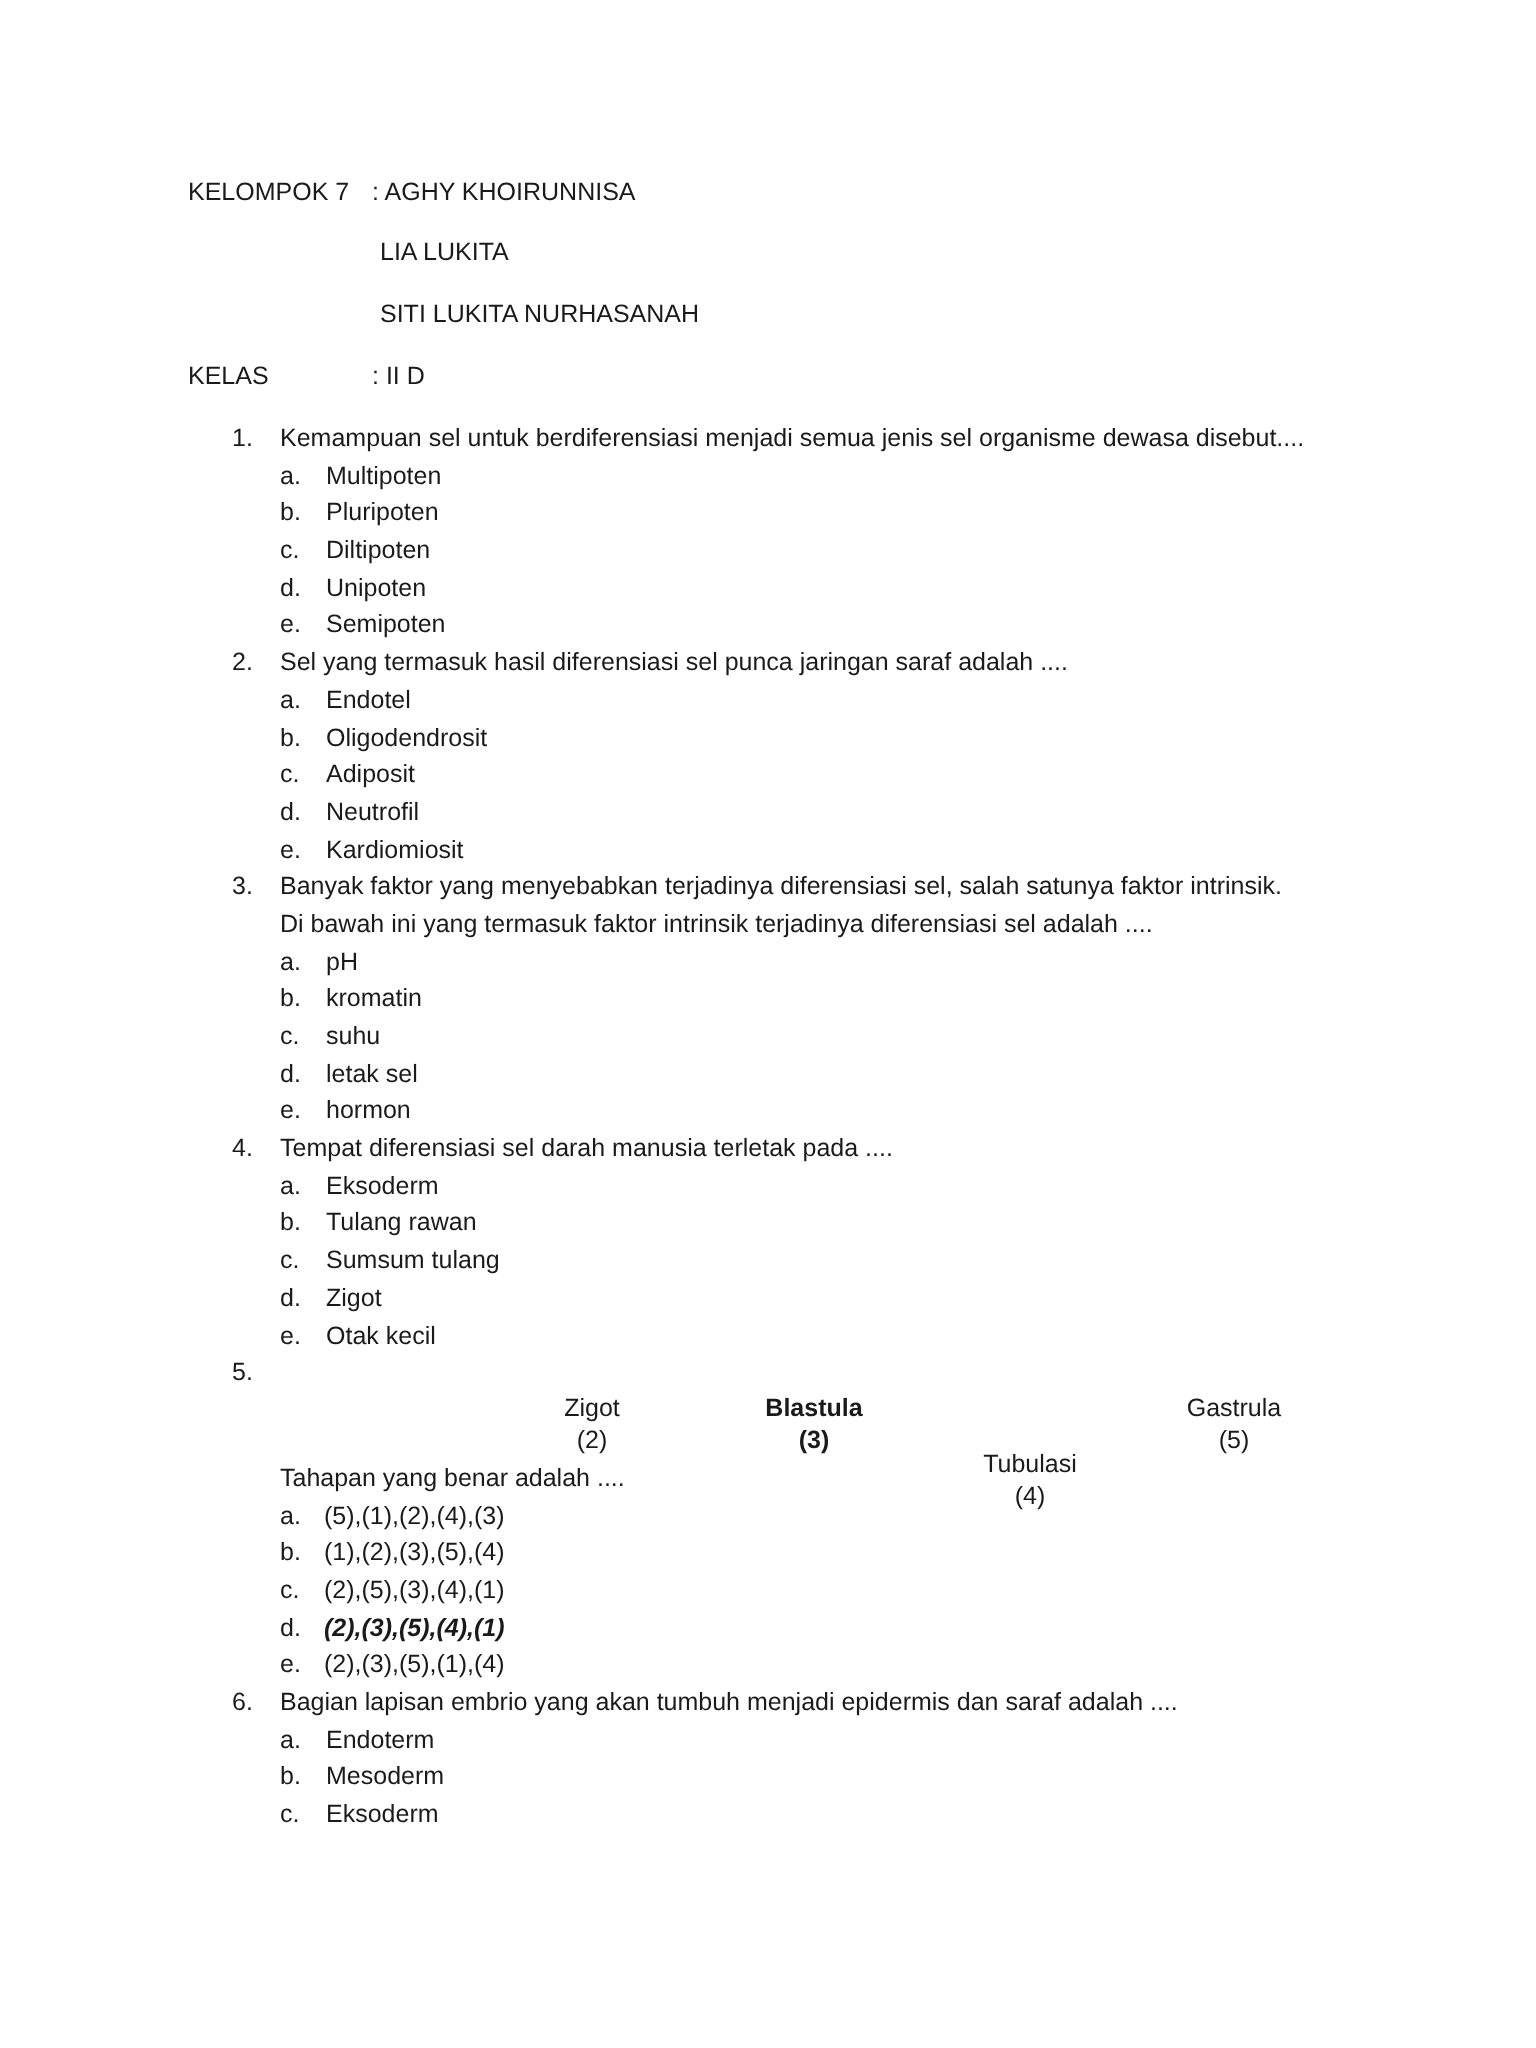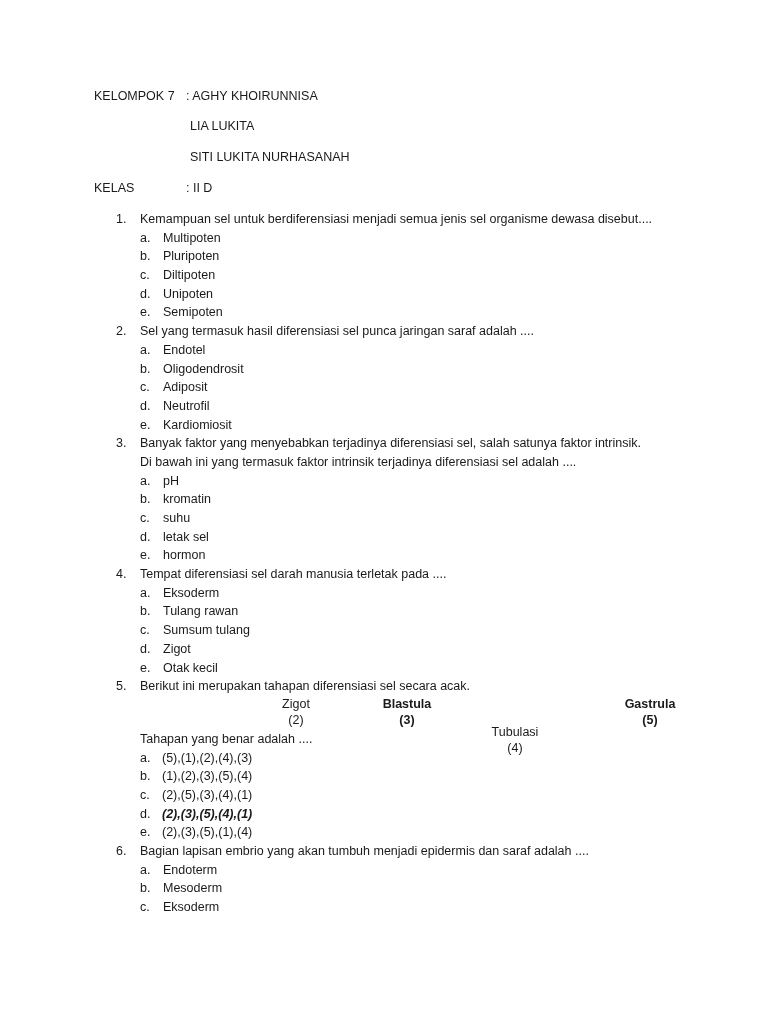--- a/index.html
+++ b/index.html
@@ -156,36 +156,35 @@
           <span class="opt-text">Zigot</span>
         </div>
         <div class="opt">
           <span class="opt-letter">e.</span>
           <span class="opt-text">Otak kecil</span>
         </div>
       </div>
       <div class="q">
         <div class="q-line">
           <span class="q-num">5.</span>
-          <span class="q-text">Berikut ini merupakan tahapan diferensiasi sel  secara acak.</span>
         </div>
         <div class="stages">
           <div class="stage" style="left: 125px;">
             <span class="stage-name">Zigot</span>
             <span class="stage-num">(2)</span>
           </div>
           <div class="stage" style="left: 236px; font-weight: bold;">
             <span class="stage-name">Blastula</span>
             <span class="stage-num">(3)</span>
           </div>
           <div class="stage" style="left: 344px; margin-top: 28px;">
             <span class="stage-name">Tubulasi</span>
             <span class="stage-num">(4)</span>
           </div>
-          <div class="stage" style="left: 479px; font-weight: bold;">
+          <div class="stage" style="left: 446px;">
             <span class="stage-name">Gastrula</span>
             <span class="stage-num">(5)</span>
           </div>
         </div>
         <div class="plain-line">Tahapan yang benar adalah ....</div>
         <div class="opt5">
           <span class="opt-letter">a.</span>
           <span class="opt-text">(5),(1),(2),(4),(3)</span>
         </div>
         <div class="opt5">

